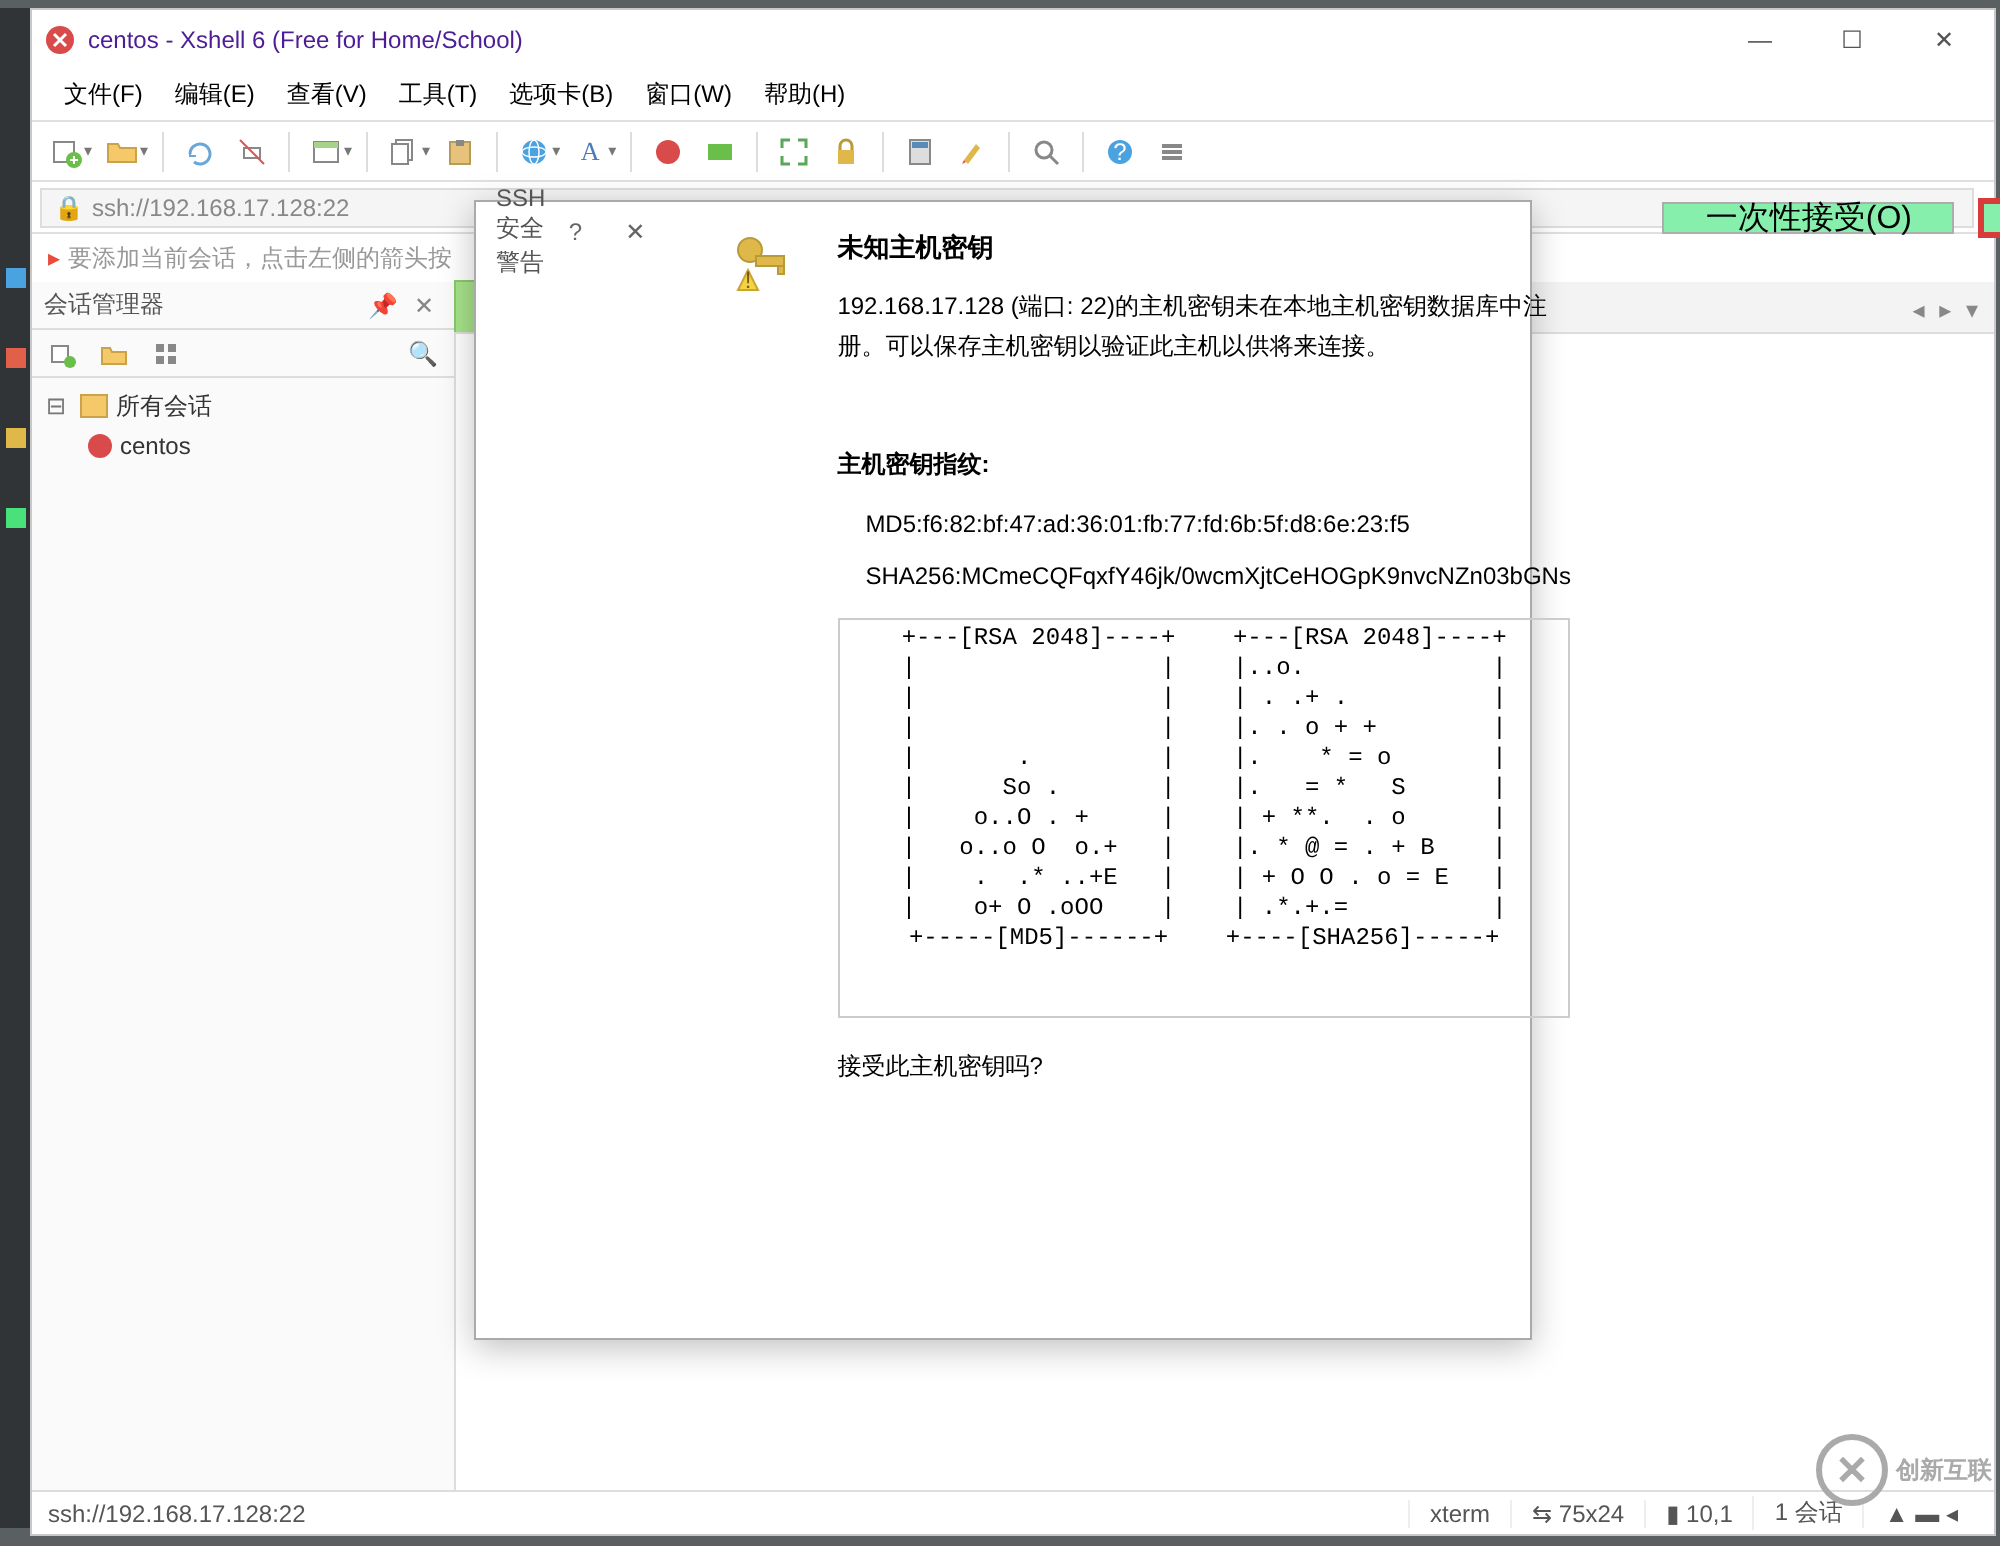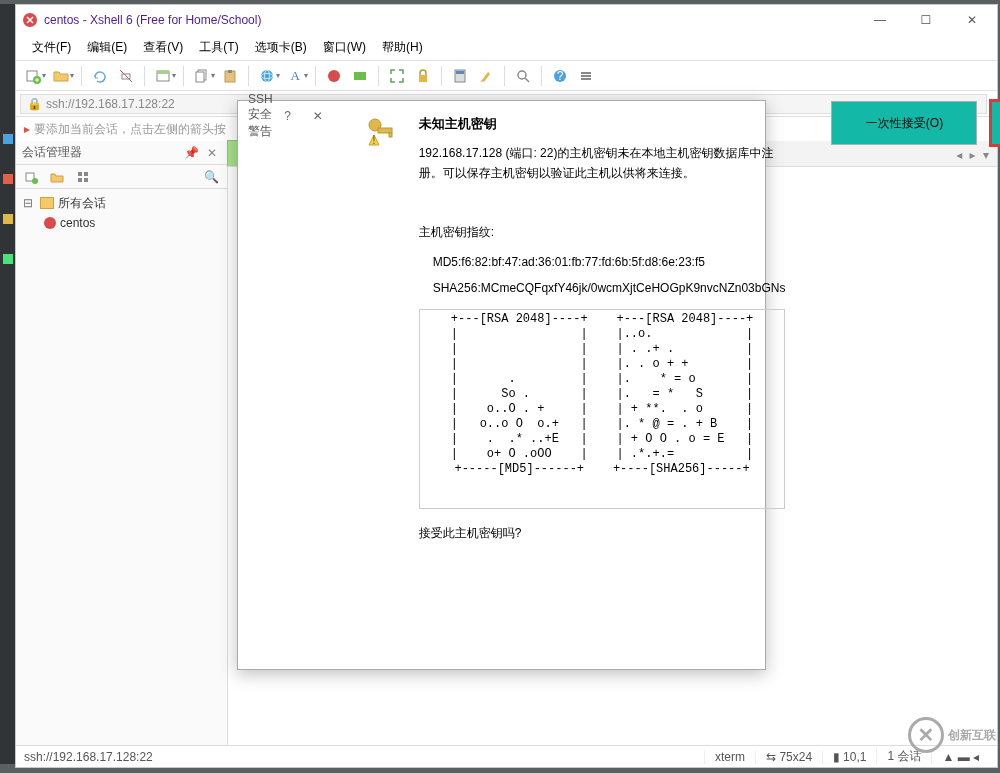--- a/index.html
+++ b/index.html
@@ -50,26 +50,26 @@
   .dialog { position:absolute; left:237px; top:100px; width:529px; height:570px; background:#fff; border:1px solid #aaa; box-shadow: 0 4px 16px rgba(0,0,0,.25); display:flex; }
   .dlg-title { height:30px; display:flex; align-items:center; padding:0 10px; }
   .dlg-title .t { flex:1; color:#555; }
   .dlg-title .help, .dlg-title .close { width:30px; text-align:center; color:#666; }
   .dlg-body { flex:1; padding: 14px 26px 10px 22px; display:flex; gap:18px; }
   .dlg-icon { width:36px; }
   .dlg-icon svg { width:32px; height:32px; }
   .dlg-content { flex:1; display:flex; flex-direction:column; }
   .dlg-h { font-weight:bold; font-size:13px; margin-bottom:10px; }
   .dlg-p { font-size:12px; line-height:1.7; margin-bottom:16px; }
-  .dlg-sec { font-size:12px; margin: 24px 0 8px; }
+  .dlg-sec { font-size:12px; margin: 24px 0 8px; font-weight: bold; }
   .dlg-fp { font-size:12px; margin: 6px 0 6px 14px; }
   .fp-box { border:1px solid #ccc; padding:2px; margin-top:8px; height:200px; font-family: Liberation Mono, monospace; font-size:12px; white-space:pre; overflow:auto; line-height:1.25;text-align:center; }
   .dlg-q { margin: 16px 0 6px; font-size:12px; }
   .dlg-buttons { display:flex; gap:14px; justify-content:flex-end; padding: 0 20px 20px; }
-  .dlg-btn { width:146px; height:44px; border:1px solid #adadad; background:#14b8a6; display:flex; align-items:center; justify-content:center; font-size:12px; }
+  .dlg-btn { width:146px; height:16px; border:1px solid #adadad; background:#86efac; display:flex; align-items:center; justify-content:center; font-size:16px; }
   .dlg-btn.primary { outline:3px solid #d93a3a; outline-offset:-1px;text-align:center; }
   .dd { display:flex; align-items:center; }
   .left-edge { position:absolute; left:0; top:4px; width:15px; height:760px; background: #303437; display:flex; flex-direction:column; gap:30px; padding-top:130px; align-items:center; }
   .le-dot { width:10px; height:10px; }
 </style>
 </head>
 <body>
 
 <div class="left-edge">
   <div class="le-dot" style="background:#4aa3e0;"></div>

